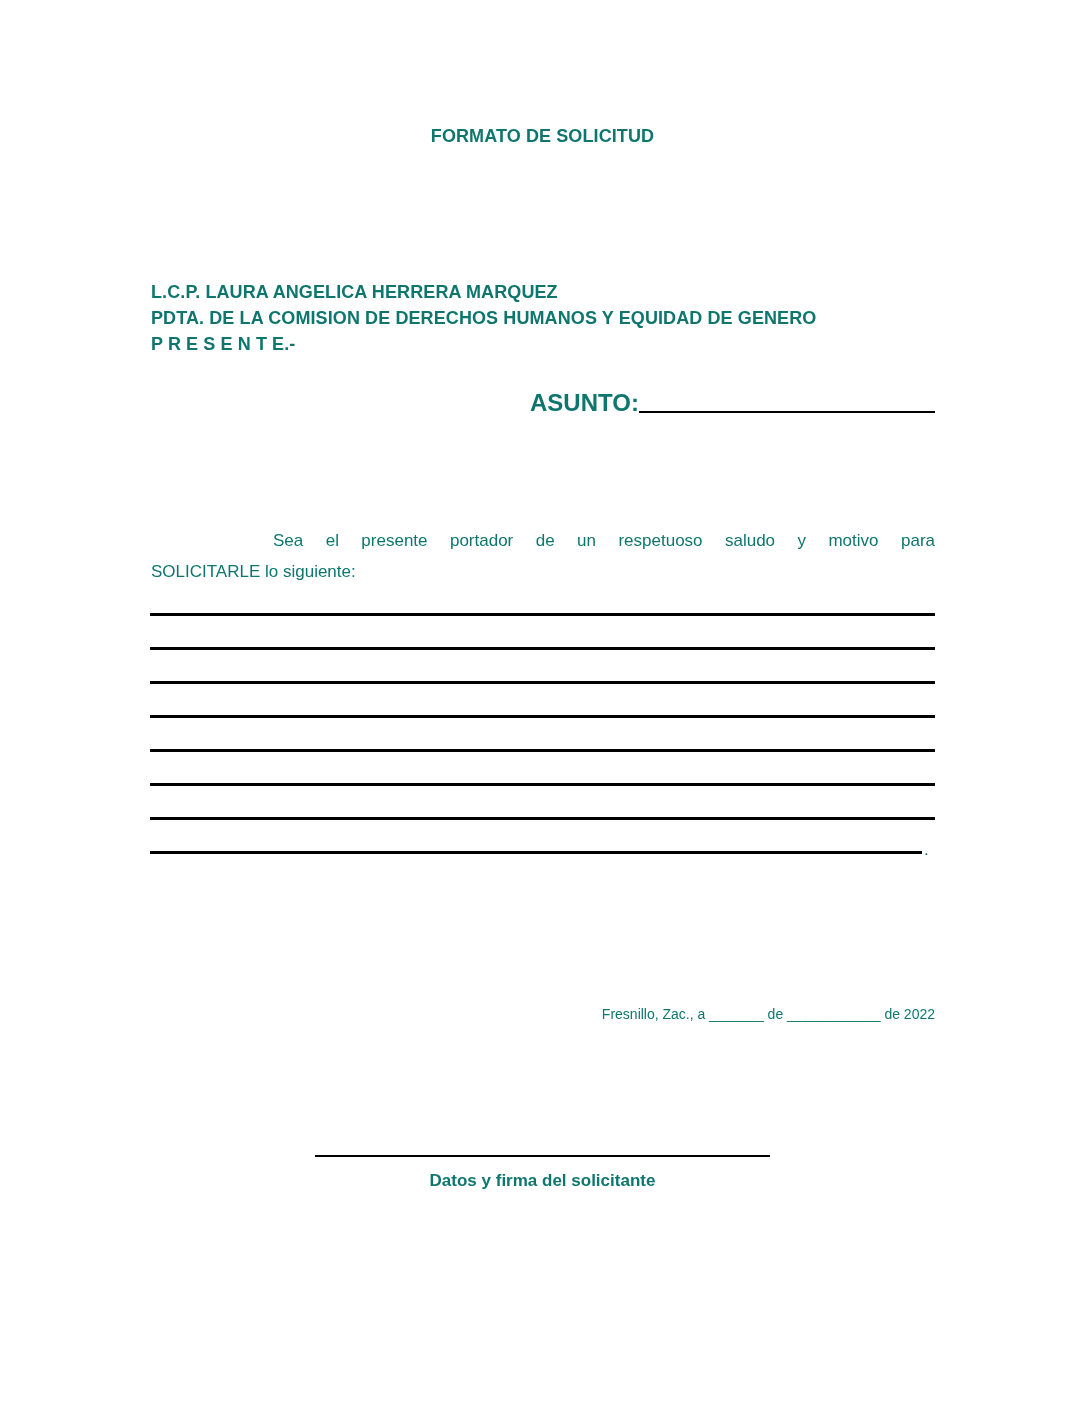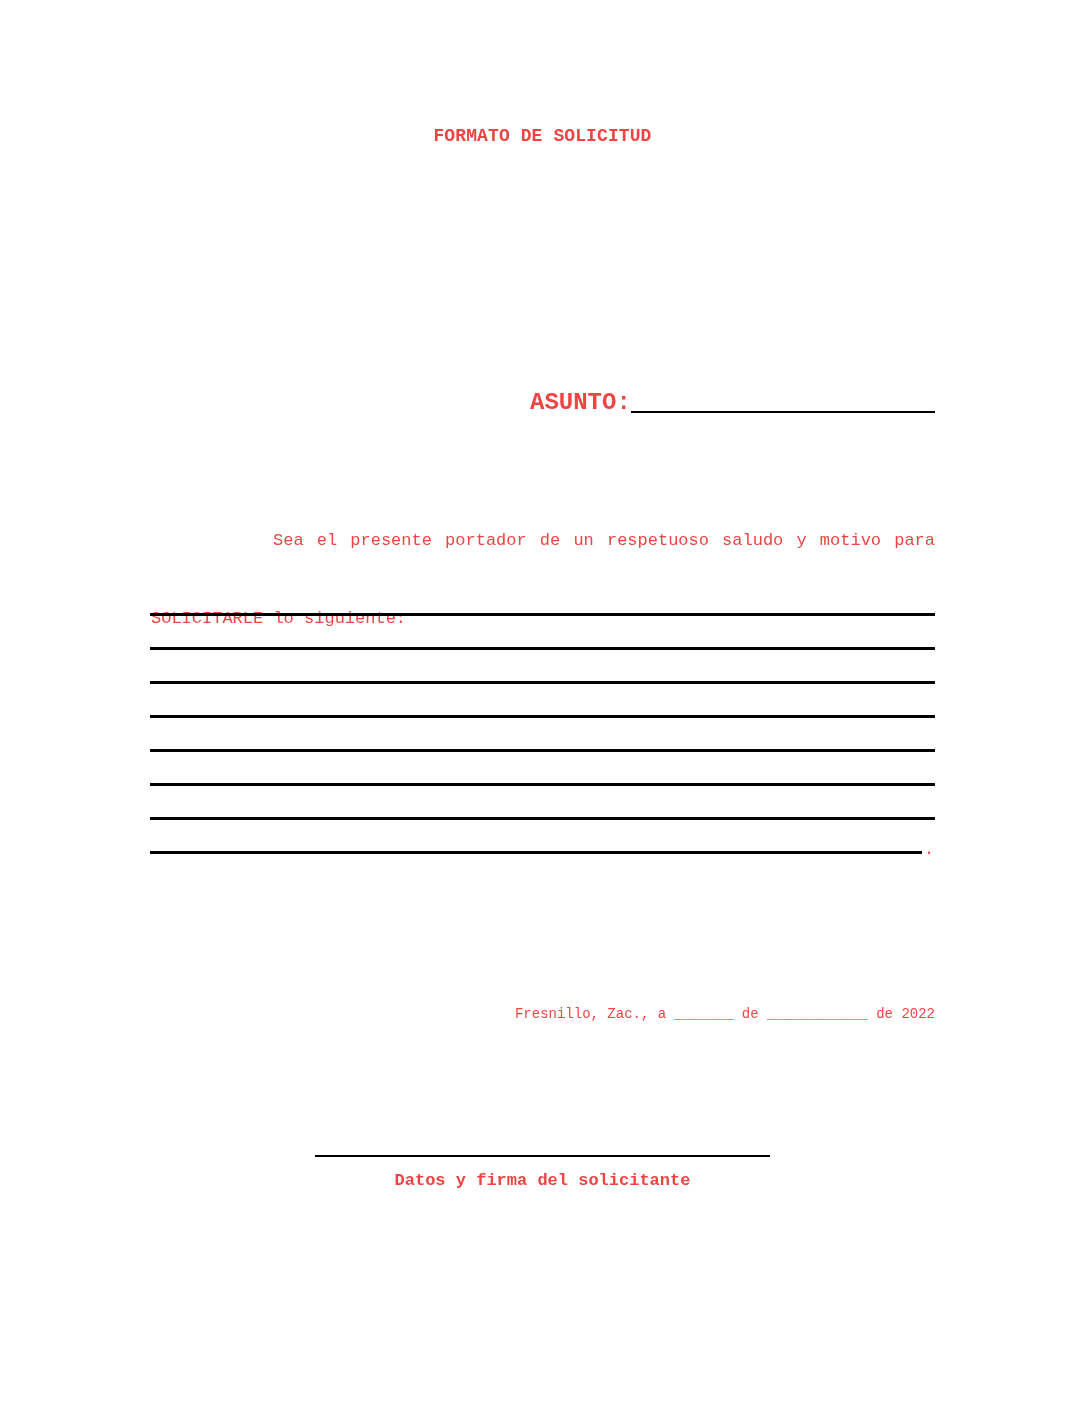--- a/index.html
+++ b/index.html
@@ -5,22 +5,22 @@
   html, body {
     margin: 0;
     padding: 0;
     background: #ffffff;
   }
   .page {
     position: relative;
     width: 1088px;
     height: 1408px;
     background: #ffffff;
-    color: #ef4444;
-    font-family: Liberation Mono, monospace;
+    color: #0f766e;
+    font-family: Liberation Sans, sans-serif;
     overflow: hidden;
   }
   .title {
     position: absolute;
     top: 124px;
     left: 150px;
     width: 785px;
     text-align: center;
     font-size: 18px;
     font-weight: 700;
@@ -64,21 +64,20 @@
     line-height: 31px;
   }
   .bodytext .l1 {
     text-align: justify;
     text-align-last: justify;
     padding-left: 122px;
     white-space: nowrap;
   }
   .bodytext .l2 {
     text-align: left;
-    margin-top: 47px;
   }
   .answer-lines {
     position: absolute;
     top: 582px;
     left: 150px;
     width: 785px;
   }
   .rule-row {
     height: 34px;
     display: flex;
@@ -128,20 +127,25 @@
 </style>
 </head>
 <body>
 
 <div class="page">
 
   <header class="title">
     <div>FORMATO DE SOLICITUD</div>
   </header>
 
+  <section class="recipient">
+    <div>L.C.P. LAURA ANGELICA HERRERA MARQUEZ</div>
+    <div>PDTA. DE LA COMISION DE DERECHOS HUMANOS Y EQUIDAD DE GENERO</div>
+    <div>P R E S E N T E.-</div>
+  </section>
 
   <div class="subject">
     <span class="subject-label">ASUNTO:</span>
     <span class="subject-line"></span>
   </div>
 
   <div class="bodytext">
     <div class="l1">Sea el presente portador de un respetuoso saludo y motivo para</div>
     <div class="l2">SOLICITARLE lo siguiente:</div>
   </div>

